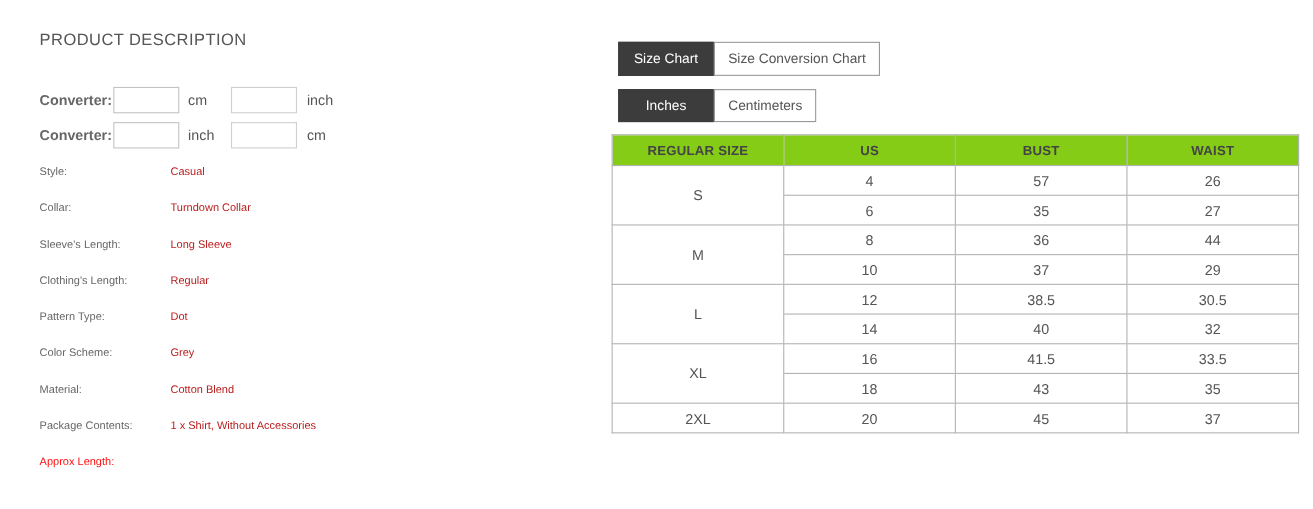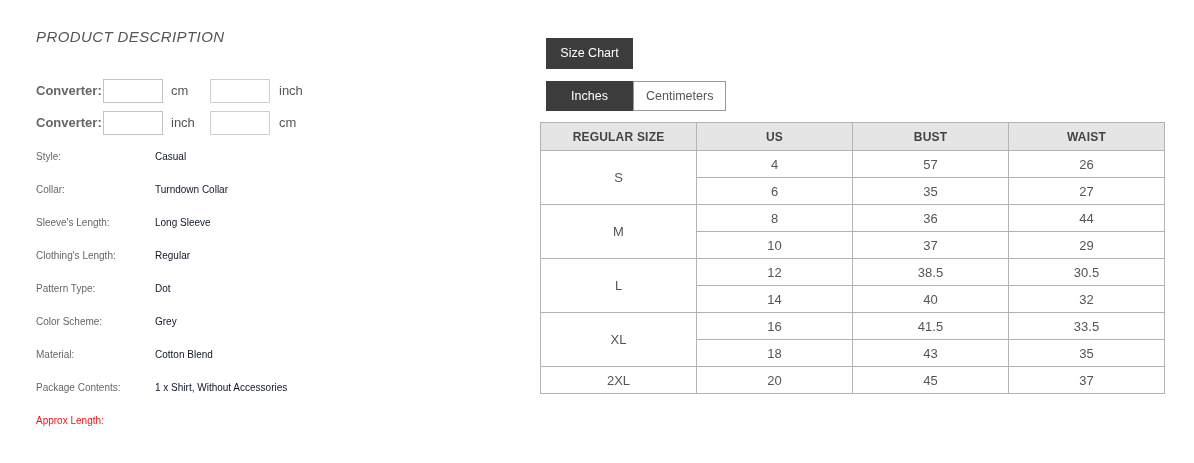--- a/index.html
+++ b/index.html
@@ -16,21 +16,20 @@
     position: absolute;
     left: 36px; top: 28px;
     width: 420px;
     color: #555;
   }
   .pd-title {
     font-size: 15px;
     color: #555;
     letter-spacing: .4px;
     font-weight: 400;
-    font-style: italic;
   }
   .conv-rows { margin-top: 34px; }
   .conv-row { position: relative; height: 24px; margin-bottom: 8px; font-size: 13px; color: #666; }
   .conv-label { position: absolute; left: 0; line-height: 24px; font-weight: bold; }
   .conv-input {
     position: absolute; top: 0;
     width: 60px; height: 24px;
     border: 1px solid #c3c3c3;
     background: #fff;
     font-size: 12px;
@@ -39,26 +38,26 @@
   }
   .conv-input.in1 { left: 67px; }
   .conv-input.in2 { left: 174px; border-color: #cfcfcf; }
   .conv-unit { position: absolute; line-height: 24px; color: #555; }
   .conv-unit.u1 { left: 135px; }
   .conv-unit.u2 { left: 243px; }
 
   .attrs { margin-top: 16px; }
   .attr-row { display: flex; margin-bottom: 22px; font-size: 10px; }
   .attr-label { width: 119px; color: #666; flex: none; }
-  .attr-value { color: #0f172a; }
+  .attr-value { color: #b91c1c; }
   .attr-row.highlight .attr-label,
   .attr-row.highlight .attr-value { color: #ff0f0f; }
 
   
-  .right-panel { position: absolute; left: 540px; top: 38px; width: 498px; }
+  .right-panel { position: absolute; left: 556px; top: 38px; width: 498px; }
   .tab-row { display: flex; margin-left: 6px; }
   .tab-row.row1 { margin-bottom: 12px; }
   .tab {
     font-size: 12.5px;
     color: #555;
     background: #fff;
     border: 1px solid #999;
     height: 31px; line-height: 29px;
     padding: 0 12px;
     text-align: center;
@@ -79,21 +78,21 @@
     border-collapse: collapse;
     width: 625px;
     table-layout: fixed;
   }
   table.size-table th, table.size-table td {
     border: 1px solid #b3b3b3;
     text-align: center;
     vertical-align: middle;
   }
   table.size-table th {
-    background: #e5e5e5;
+    background: #84cc16;
     height: 28px;
     font-size: 12px;
     font-weight: 700;
     color: #444;
     letter-spacing: .2px;
   }
   table.size-table td {
     height: 27px;
     font-size: 13px;
     color: #555;
@@ -158,20 +157,21 @@
       </div>
       <div class="attr-row highlight">
         <span class="attr-label">Approx Length:</span>
       </div>
     </div>
 </div>
 
 <div class="right-panel">
   <div class="tab-row row1">
     <div class="tab active">Size Chart</div>
+    <div class="tab">Size Conversion Chart</div>
   </div>
   <div class="tab-row row2">
     <div class="tab active">Inches</div>
     <div class="tab">Centimeters</div>
   </div>
 
   <div class="size-table-wrap">
     <table class="size-table">
       <thead>
           <tr>

